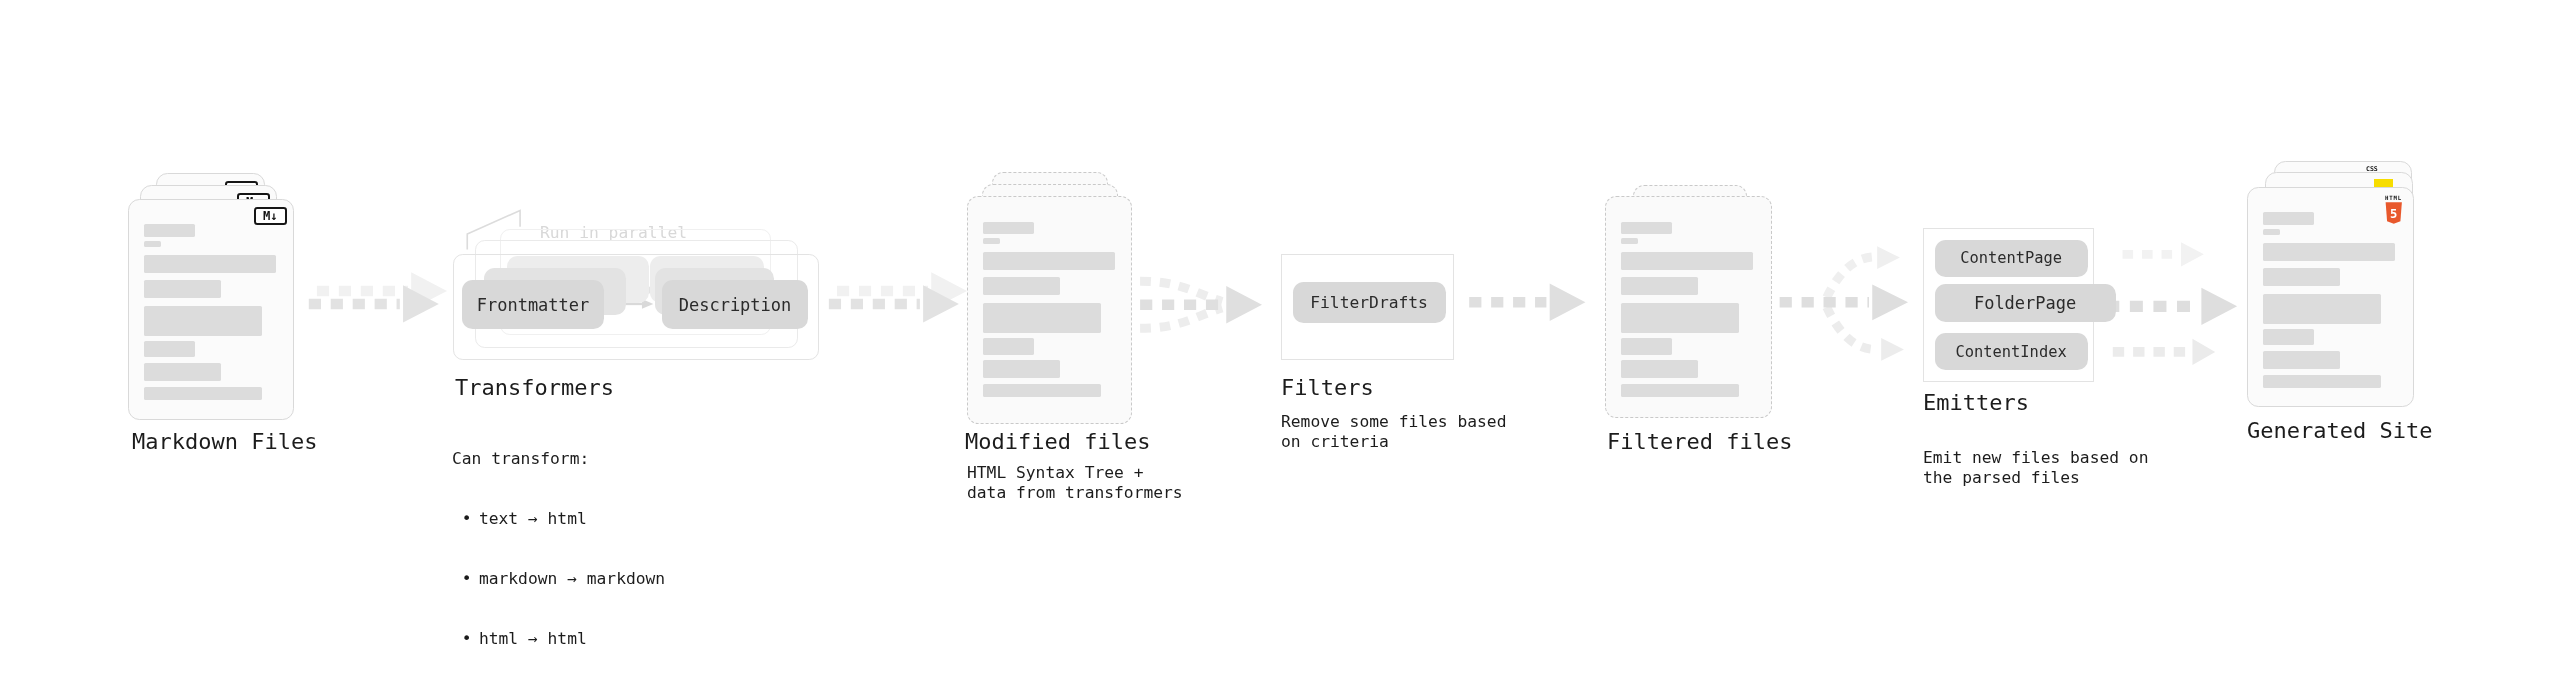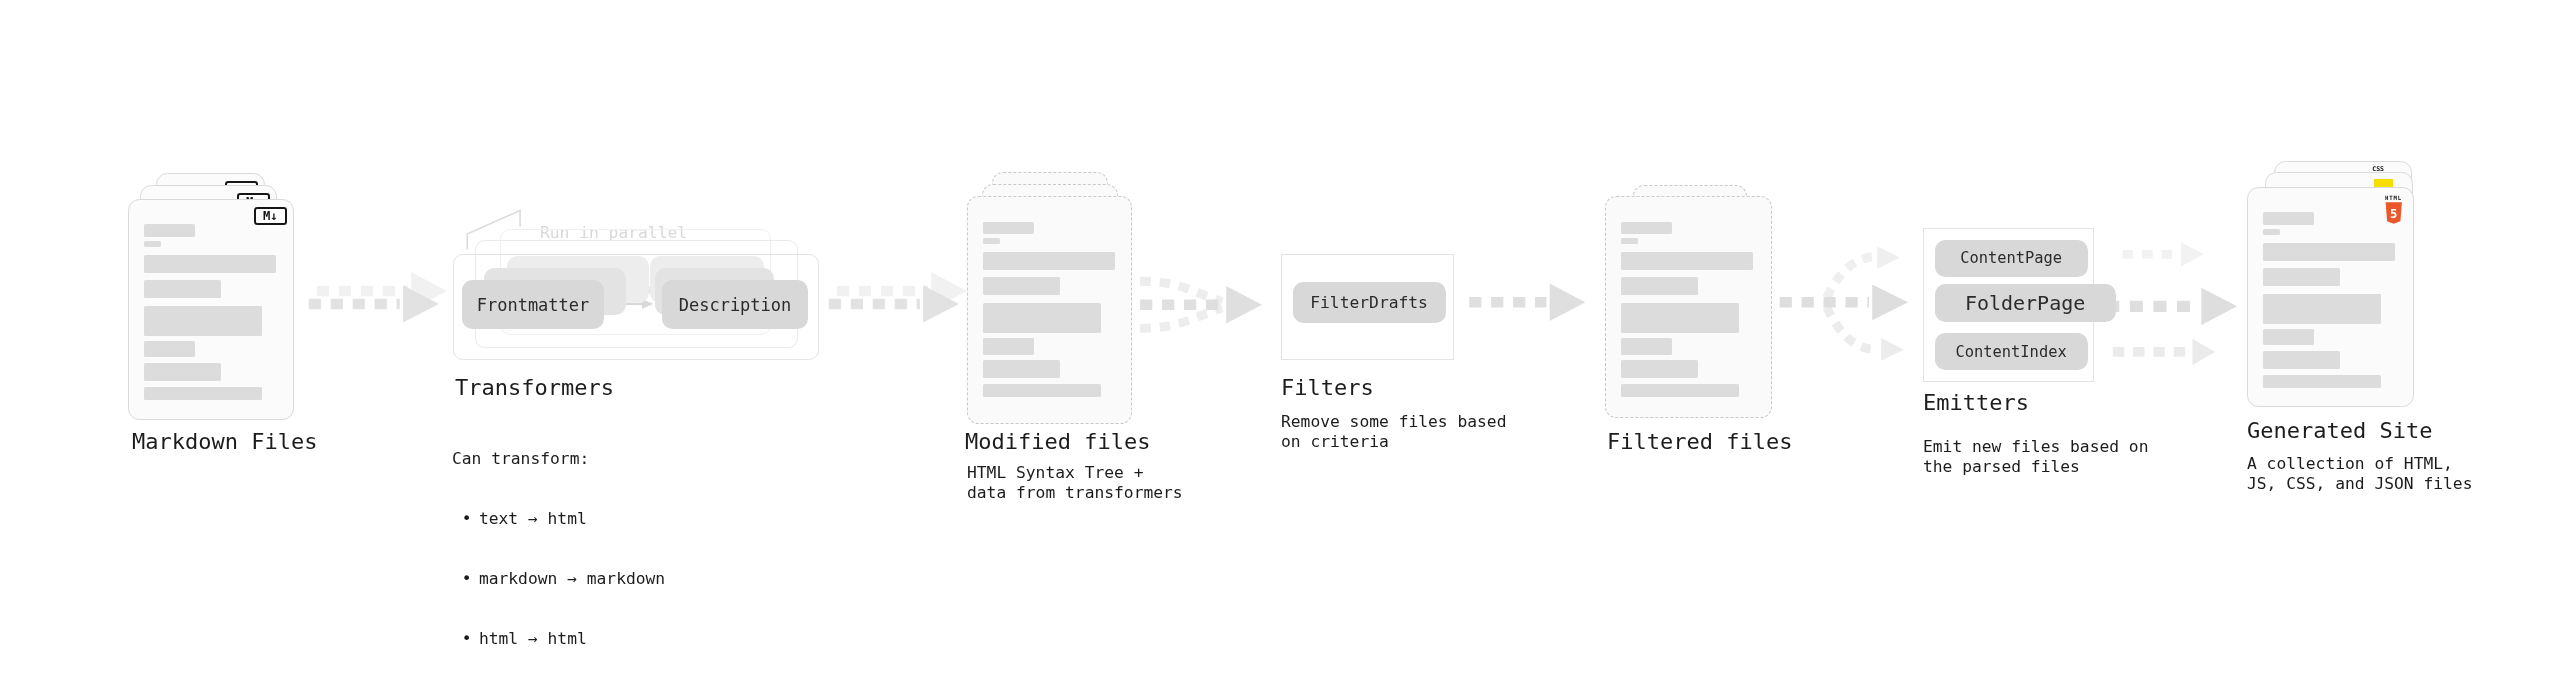--- a/index.html
+++ b/index.html
@@ -24,21 +24,21 @@
   .pill-front{background:#d8d8d8}
   .pill-g1{background:#e3e3e3}
   .pill-g2{background:#ededed}
   .holder{position:absolute;border:1.6px solid #e3e3e3;border-radius:0;background:#fff;box-sizing:border-box}
   .heading{position:absolute;font-size:22px;font-weight:500;white-space:pre}
   .sub{position:absolute;font-size:16.3px;line-height:20.3px;white-space:pre}
   .note{position:absolute;font-size:16.3px;white-space:pre}
   .note-line{height:22px;display:flex;align-items:flex-start}
   .blt{margin:0 7.3px 0 9.8px}
   .callout-text{position:absolute;font-size:16.3px;color:#d8d8d8;white-space:pre}
-  .css-badge{position:absolute;left:91px;top:4px;width:18px;text-align:right}
+  .css-badge{position:absolute;left:91px;top:4px;width:18px;text-align:left}
   .css-word{display:block;font-size:6.5px;font-weight:bold;color:#111;line-height:6.5px}
   .css-underline{display:block;height:2.4px;background:#2457e6;margin-top:0.8px}
   .js-badge{position:absolute;left:108px;top:5.7px;width:18.7px;height:10.6px;background:#f7dd00}
   .html5-logo{position:absolute;left:135px;top:6.5px;width:21px;text-align:center}
   .html5-word{display:block;font-size:5.7px;font-weight:bold;letter-spacing:0.8px;color:#111;line-height:7.3px}
   svg.overlay{position:absolute;left:0;top:0}
 </style>
 </head>
 <body>
 
@@ -166,25 +166,25 @@
       <i class="bar b5"></i>
       <i class="bar b6"></i>
       <i class="bar b7"></i>
       <i class="bar b8"></i>
     </div>
   </div>
   <div class="heading" style="left:1607px;top:429px">Filtered files</div>
 
   <div class="holder" style="left:1923px;top:228px;width:171px;height:154px">
     <div class="pill pill-front" style="left:10.6px;top:10.6px;width:153px;height:37px;font-size:15.4px">ContentPage</div>
-    <div class="pill pill-front" style="left:10.6px;top:55px;width:181px;height:38px;font-size:20px">FolderPage</div>
+    <div class="pill pill-front" style="left:10.6px;top:55px;width:181px;height:38px;font-size:17px">FolderPage</div>
     <div class="pill pill-front" style="left:10.6px;top:104px;width:153px;height:37px;font-size:15.4px">ContentIndex</div>
   </div>
   <div class="heading" style="left:1923px;top:390px">Emitters</div>
-  <div class="sub" style="left:1923px;top:437px"><span>Emit new files based on</span><br><span>the parsed files</span></div>
+  <div class="sub" style="left:1923px;top:448px"><span>Emit new files based on</span><br><span>the parsed files</span></div>
 
   <div class="stack" style="left:2247px;top:161px;width:167px;height:248px">
     <div class="card" style="left:27px;top:0;width:138px;height:46px">
       <span class="css-badge">
         <span class="css-word">CSS</span>
         <span class="css-underline"></span>
       </span>
     </div>
     <div class="card" style="left:18px;top:11.4px;width:148px;height:49px">
       <span class="js-badge"></span>
@@ -201,16 +201,15 @@
       <i class="bar b2"></i>
       <i class="bar b3"></i>
       <i class="bar b4"></i>
       <i class="bar b5"></i>
       <i class="bar b6"></i>
       <i class="bar b7"></i>
       <i class="bar b8"></i>
     </div>
   </div>
   <div class="heading" style="left:2247px;top:418px">Generated Site</div>
-  <div class="sub" style="left:2247px;top:454px"><span>A collection of HTML,</span><br><span>JS, CSS, and JSON files</span></div>
 
 </div>
 
 
 </body></html>

